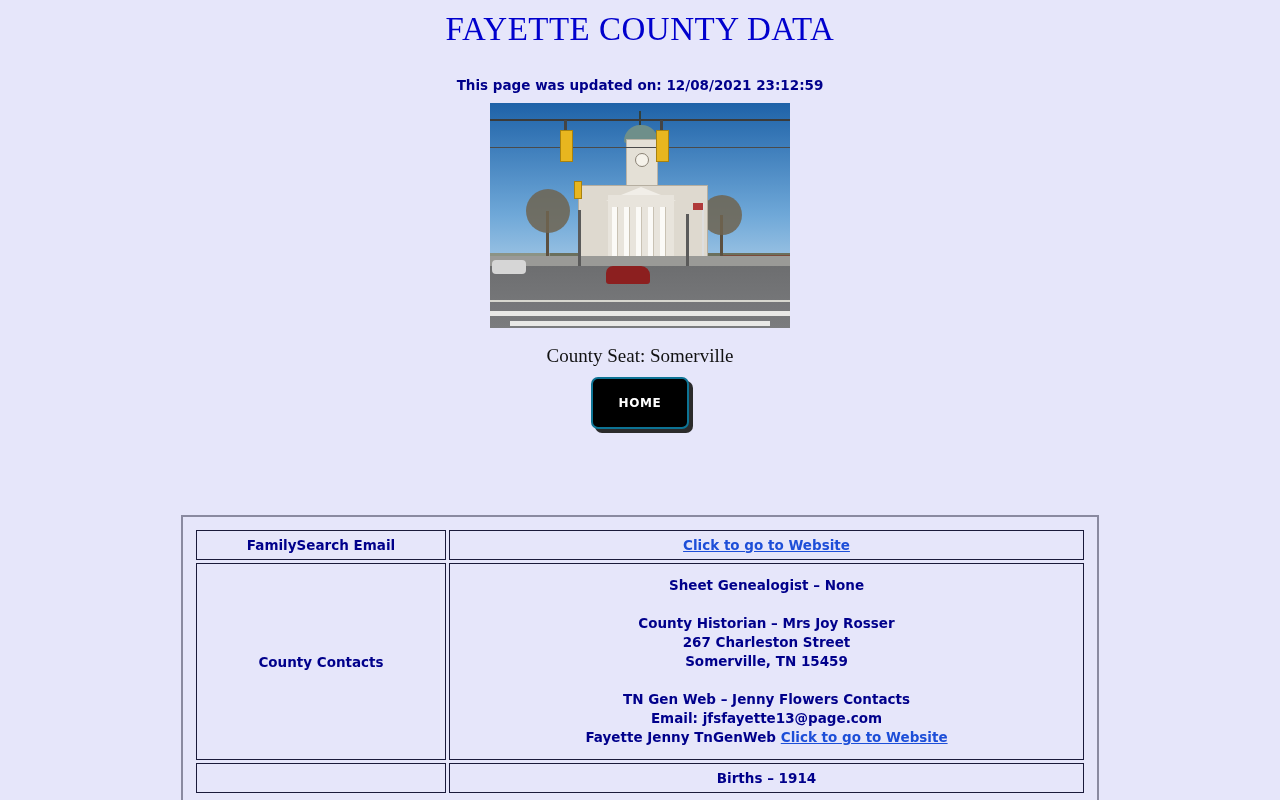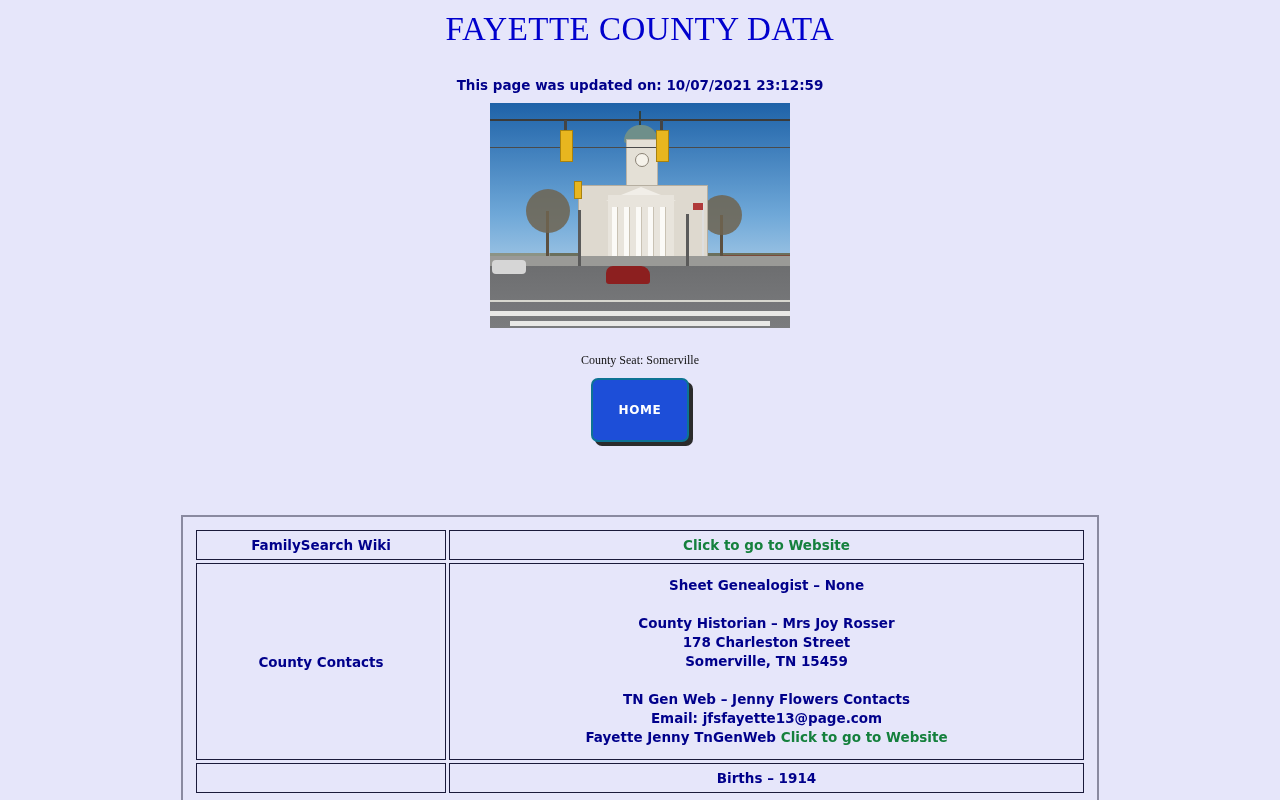--- a/index.html
+++ b/index.html
@@ -250,39 +250,39 @@
   .pole {
     position: absolute;
     bottom: 62px;
     width: 3px;
     background: #5a5a5a;
   }
 
   .county-seat {
     text-align: center;
     font-family: "Liberation Serif", serif;
-    font-size: 12px;
+    font-size: 19px;
     color: #111;
-    margin-top: 21px;
+    margin-top: 13px;
   }
 
   .home-wrap {
     text-align: center;
     margin-top: 10px;
   }
 
   .home-button {
     display: inline-block;
-    background: #1d4ed8;
+    background: #000000;
     color: #ffffff;
     font-family: "DejaVu Sans", sans-serif;
     font-size: 12px;
     font-weight: bold;
     letter-spacing: 0.6px;
-    padding: 23px 26px;
+    padding: 17px 26px;
     border: 2px solid #0d7394;
     border-radius: 7px;
     box-shadow: 4px 4px 0 #2b2b2b;
     cursor: pointer;
     text-decoration: none;
   }
 
   .table-shell {
     position: absolute;
     left: 181px;
@@ -310,39 +310,40 @@
     text-align: center;
     vertical-align: middle;
     padding: 6px 4px;
     background: #e6e6fa;
   }
 
   td.label-cell { width: 240px; }
 
   td.link-cell a,
   .inline-link {
-    color: #15803d;
+    color: #1d4ed8;
+    text-decoration: underline;
     font-weight: bold;
     cursor: pointer;
   }
 
   .contact-block {
     line-height: 19px;
     padding: 6px 4px;
   }
   .contact-gap { height: 19px; }
 </style>
 </head>
 <body>
 
 <div class="page">
 
   <h1 class="page-title">FAYETTE COUNTY DATA</h1>
 
-  <div class="updated-line">This page was updated on: 10/07/2021 23:12:59</div>
+  <div class="updated-line">This page was updated on: 12/08/2021 23:12:59</div>
 
   <div class="photo-wrap">
     <div class="courthouse">
       <div class="sky"></div>
       <div class="far-strip"></div>
       <div class="bldg-left"></div>
       <div class="bldg-right"></div>
 
       <div class="tree" style="left:56px; top:108px; height:62px;"></div>
       <div class="tree-can" style="left:36px; top:86px; width:44px; height:44px;"></div>
@@ -390,33 +391,33 @@
   <div class="county-seat">County Seat: Somerville</div>
 
   <div class="home-wrap">
     <a class="home-button">HOME</a>
   </div>
 
   <div class="table-shell">
     <table class="datatable">
       <tbody>
         <tr>
-          <td class="label-cell">FamilySearch Wiki</td>
+          <td class="label-cell">FamilySearch Email</td>
           <td class="link-cell">
             <a>Click to go to Website</a>
           </td>
         </tr>
         <tr>
           <td class="label-cell">County Contacts</td>
           <td>
             <div class="contact-block">
               <div>Sheet Genealogist – None</div>
               <div class="contact-gap"></div>
               <div>County Historian – Mrs Joy Rosser</div>
-              <div>178 Charleston Street</div>
+              <div>267 Charleston Street</div>
               <div>Somerville, TN 15459</div>
               <div class="contact-gap"></div>
               <div>TN Gen Web – Jenny Flowers Contacts</div>
               <div>Email: jfsfayette13@page.com</div>
               <div>
                 <span>Fayette Jenny TnGenWeb</span>
                 <a class="inline-link">Click to go to Website</a>
               </div>
             </div>
           </td>

